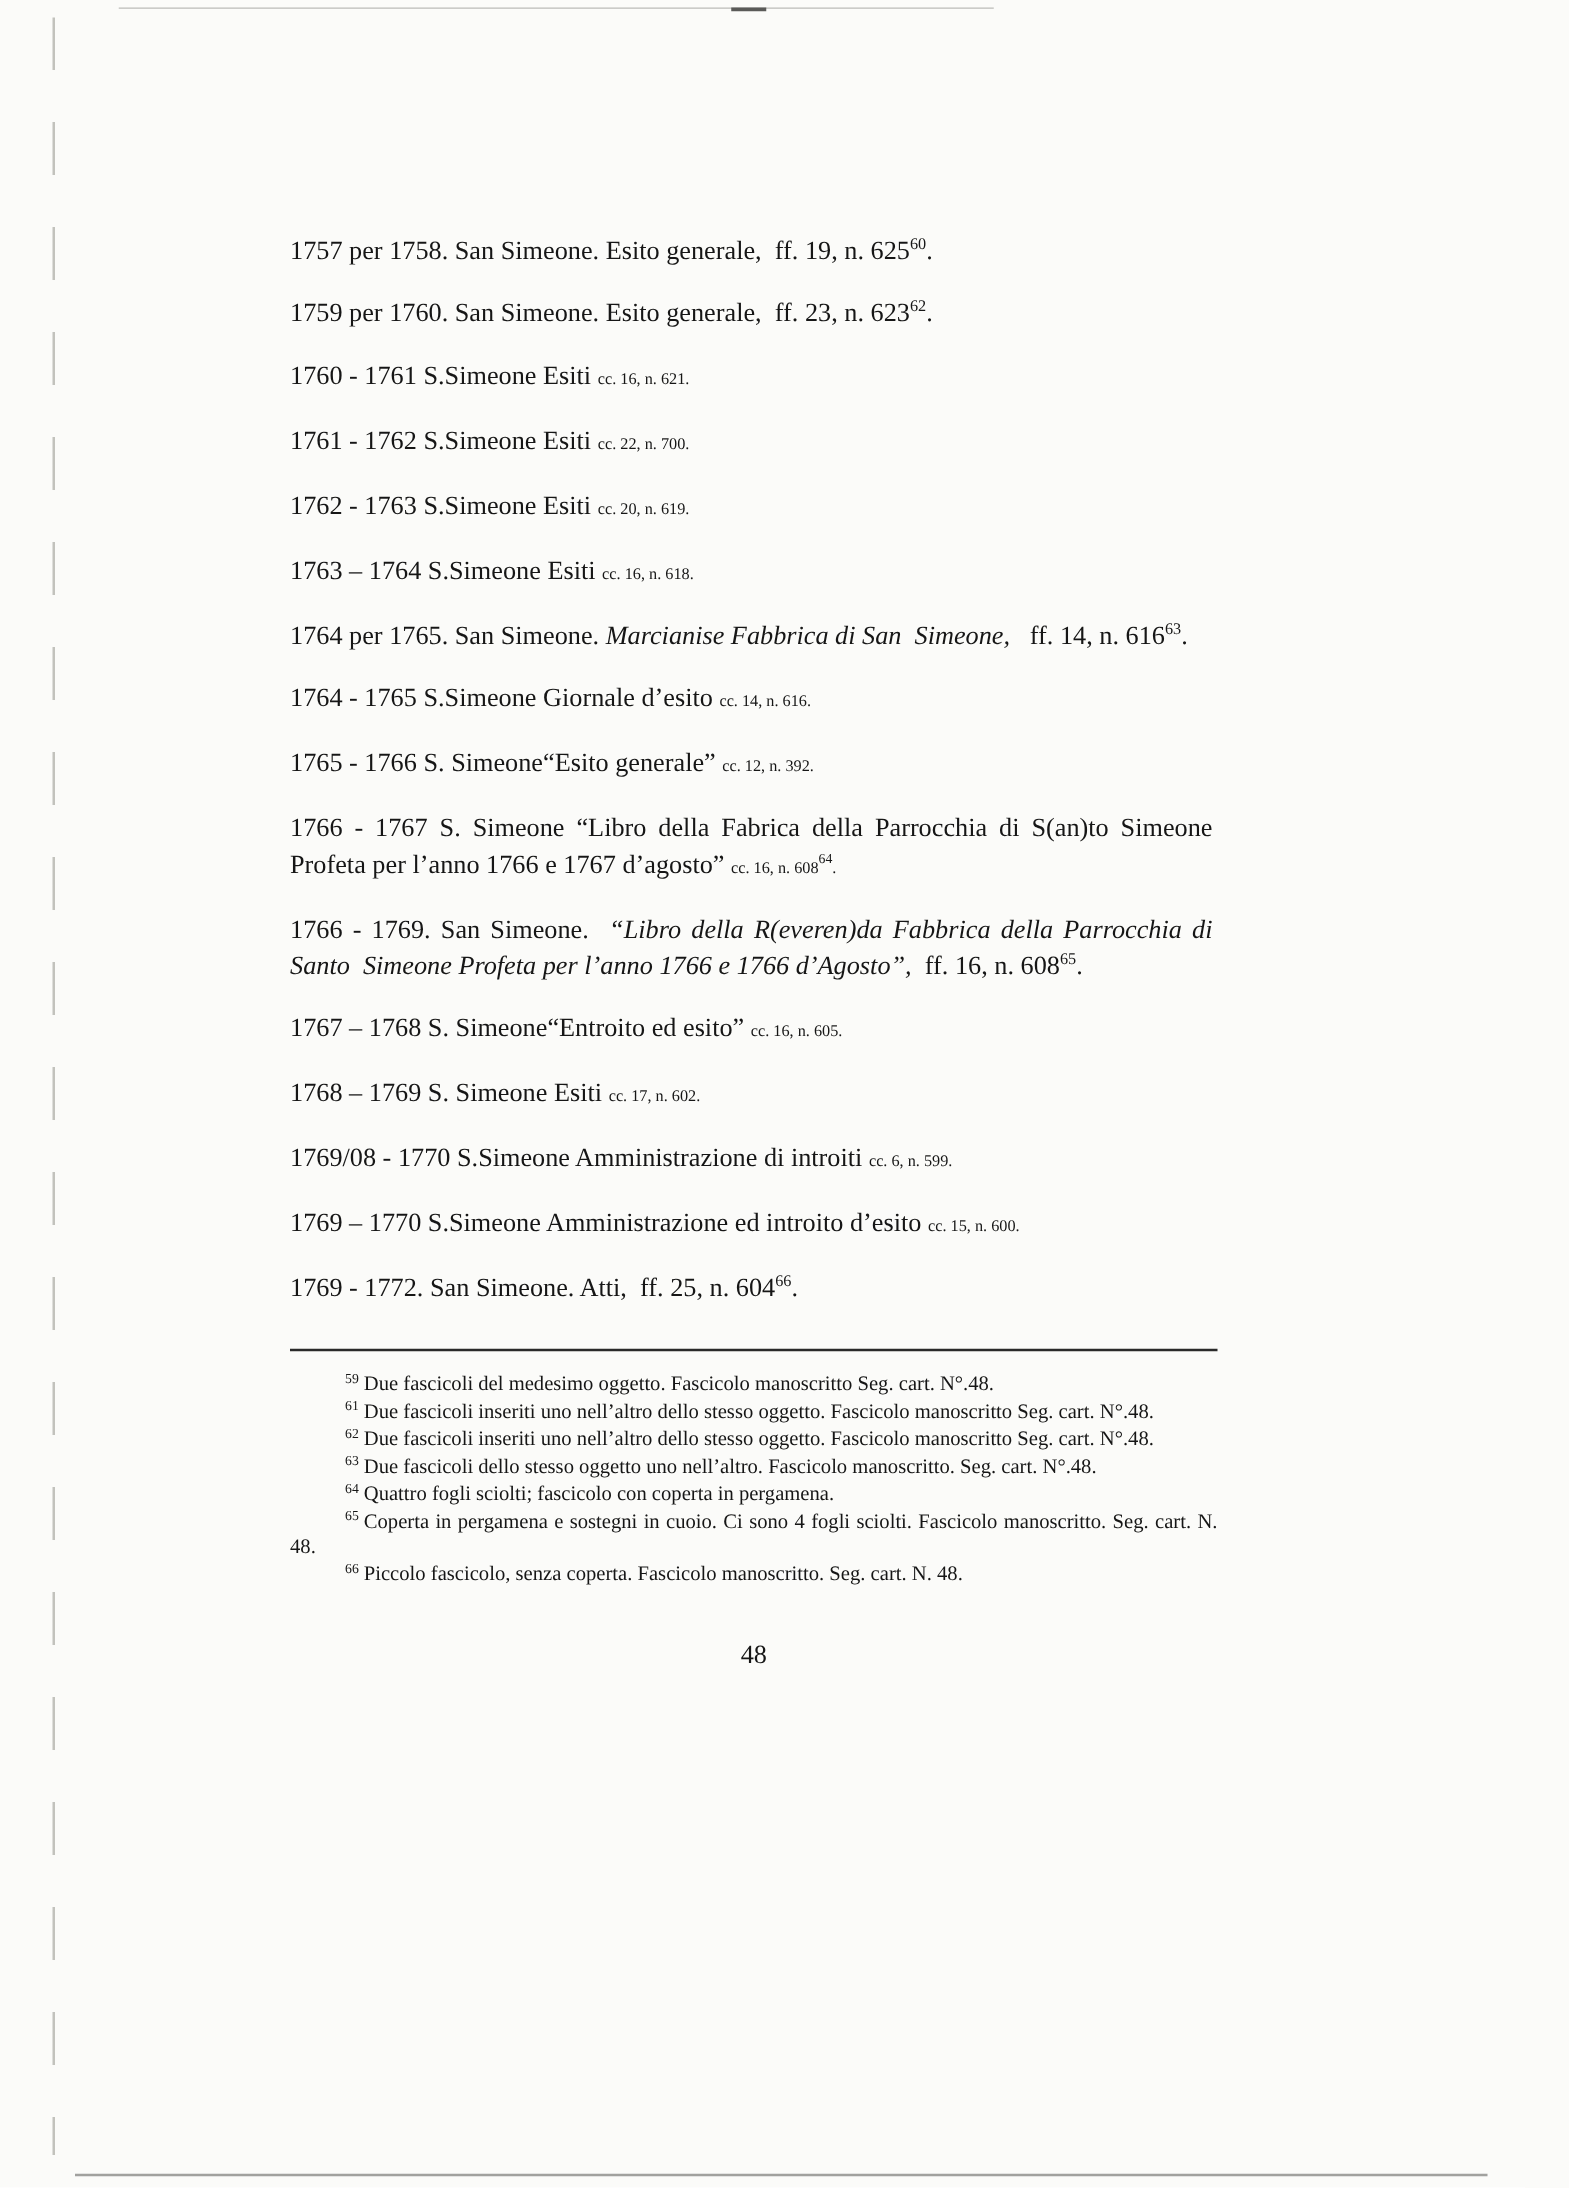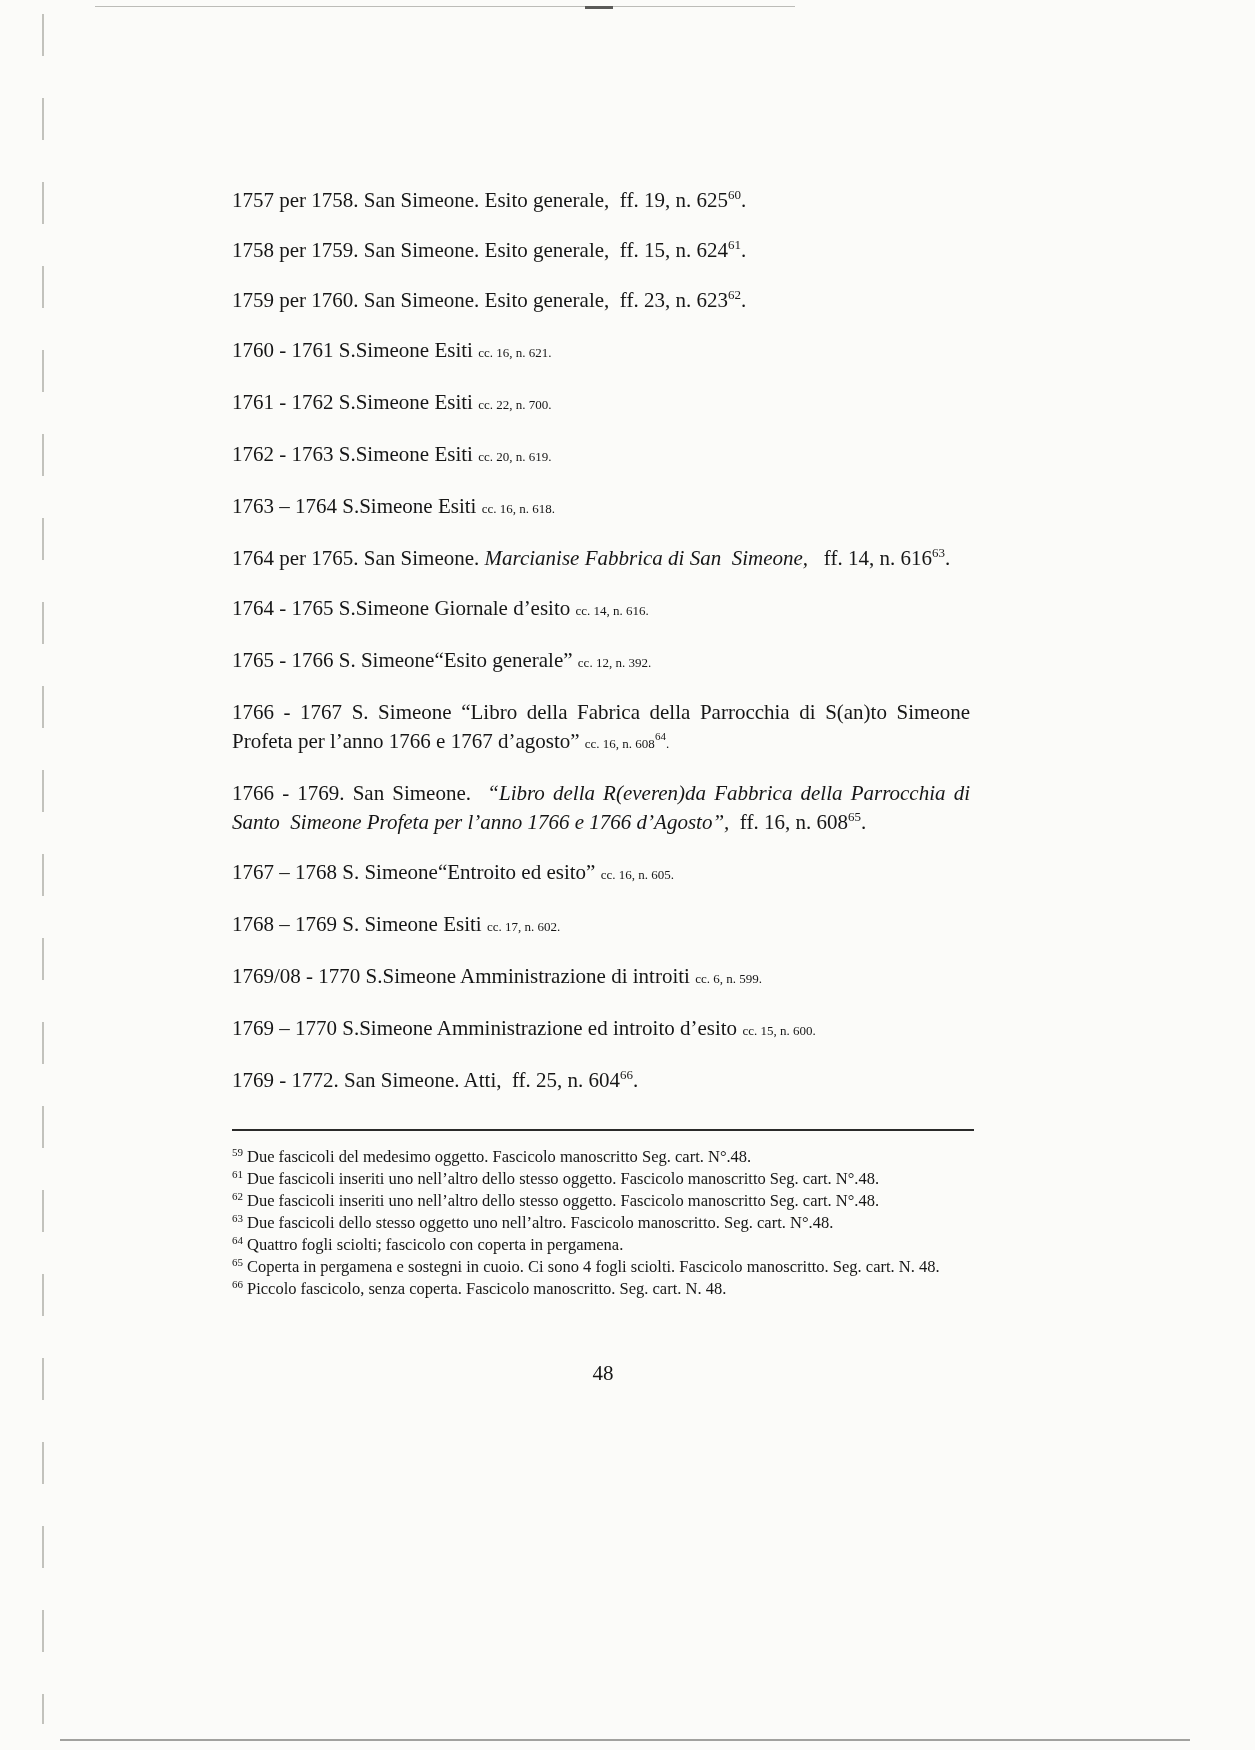--- a/index.html
+++ b/index.html
@@ -83,40 +83,40 @@
     margin: 0 0 2px 0;
     font-size: 16.5px;
     line-height: 20px;
     text-align: justify;
   }
   .fn-marker {
     font-size: 11px;
     vertical-align: super;
     line-height: 0;
     margin-right: 4px;
+    margin-left: 44px;
   }
   .page-number {
-    margin-top: 62px;
+    margin-top: 42px;
     text-align: center;
     font-size: 21px;
   }
 </style>
 </head>
 <body>
 
 <div class="page">
   <div class="binding-marks"></div>
   <div class="scan-edge-top"></div>
   <div class="scan-mark-top"></div>
   <div class="scan-edge-bottom"></div>
 
   <div class="content">
     <div id="entries">
         <p class="entry"><span class="seg-n">1757 per 1758. San Simeone. Esito generale,&nbsp; ff. 19, n. 625</span><span class="seg-sup">60</span><span class="seg-n">.</span></p>
-        <p class="entry"><span class="seg-n">1758 per 1759. San Simeone. Esito generale,&nbsp; ff. 15, n. 624</span><span class="seg-sup">61</span><span class="seg-n">.</span></p>
         <p class="entry"><span class="seg-n">1759 per 1760. San Simeone. Esito generale,&nbsp; ff. 23, n. 623</span><span class="seg-sup">62</span><span class="seg-n">.</span></p>
         <p class="entry"><span class="seg-n">1760 - 1761 S.Simeone Esiti </span><span class="seg-sm">cc. 16, n. 621.</span></p>
         <p class="entry"><span class="seg-n">1761 - 1762 S.Simeone Esiti </span><span class="seg-sm">cc. 22, n. 700.</span></p>
         <p class="entry"><span class="seg-n">1762 - 1763 S.Simeone Esiti </span><span class="seg-sm">cc. 20, n. 619.</span></p>
         <p class="entry"><span class="seg-n">1763 – 1764 S.Simeone Esiti </span><span class="seg-sm">cc. 16, n. 618.</span></p>
         <p class="entry"><span class="seg-n">1764 per 1765. San Simeone. </span><span class="seg-it">Marcianise Fabbrica di San&nbsp; Simeone,</span><span class="seg-n">&nbsp;&nbsp; ff. 14, n. 616</span><span class="seg-sup">63</span><span class="seg-n">.</span></p>
         <p class="entry"><span class="seg-n">1764 - 1765 S.Simeone Giornale d’esito </span><span class="seg-sm">cc. 14, n. 616.</span></p>
         <p class="entry"><span class="seg-n">1765 - 1766 S. Simeone“Esito generale” </span><span class="seg-sm">cc. 12, n. 392.</span></p>
         <p class="entry"><span class="seg-n">1766 - 1767 S. Simeone “Libro della Fabrica della Parrocchia di S(an)to Simeone Profeta per l’anno 1766 e 1767 d’agosto” </span><span class="seg-sm">cc. 16, n. 608</span><span class="seg-sup">64</span><span class="seg-sm">.</span></p>
         <p class="entry"><span class="seg-n">1766 - 1769. San Simeone.&nbsp; </span><span class="seg-it">“Libro della R(everen)da Fabbrica della Parrocchia di Santo&nbsp; Simeone Profeta per l’anno 1766 e 1766 d’Agosto”,</span><span class="seg-n">&nbsp; ff. 16, n. 608</span><span class="seg-sup">65</span><span class="seg-n">.</span></p>

